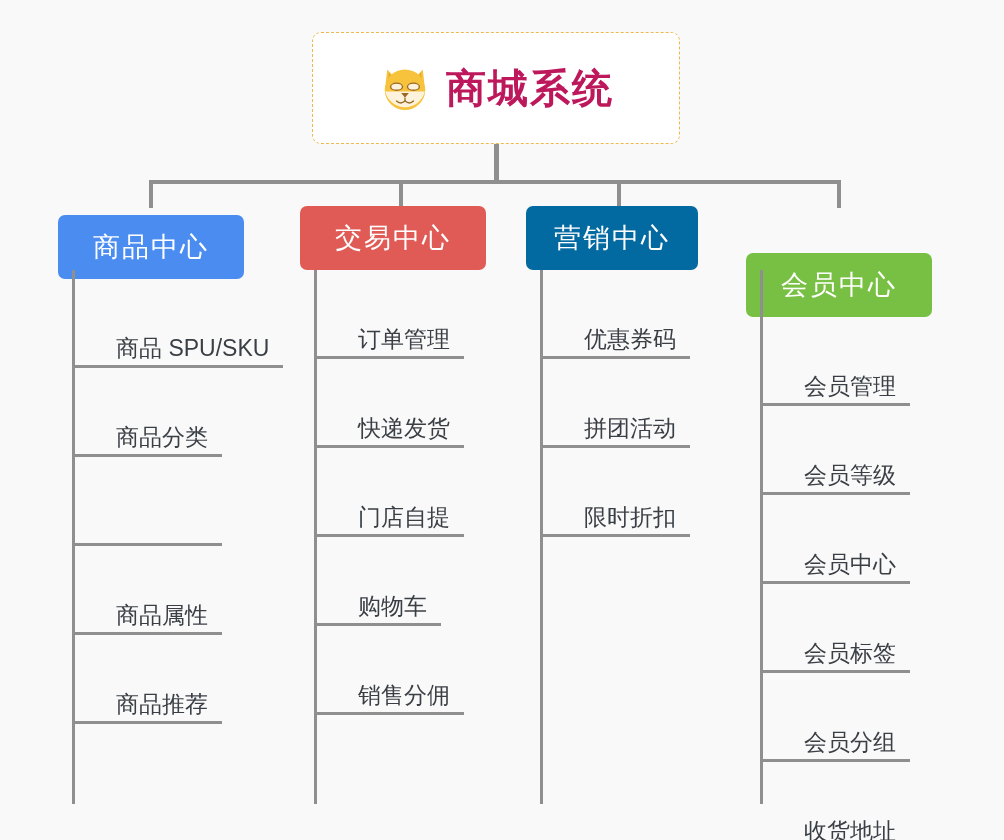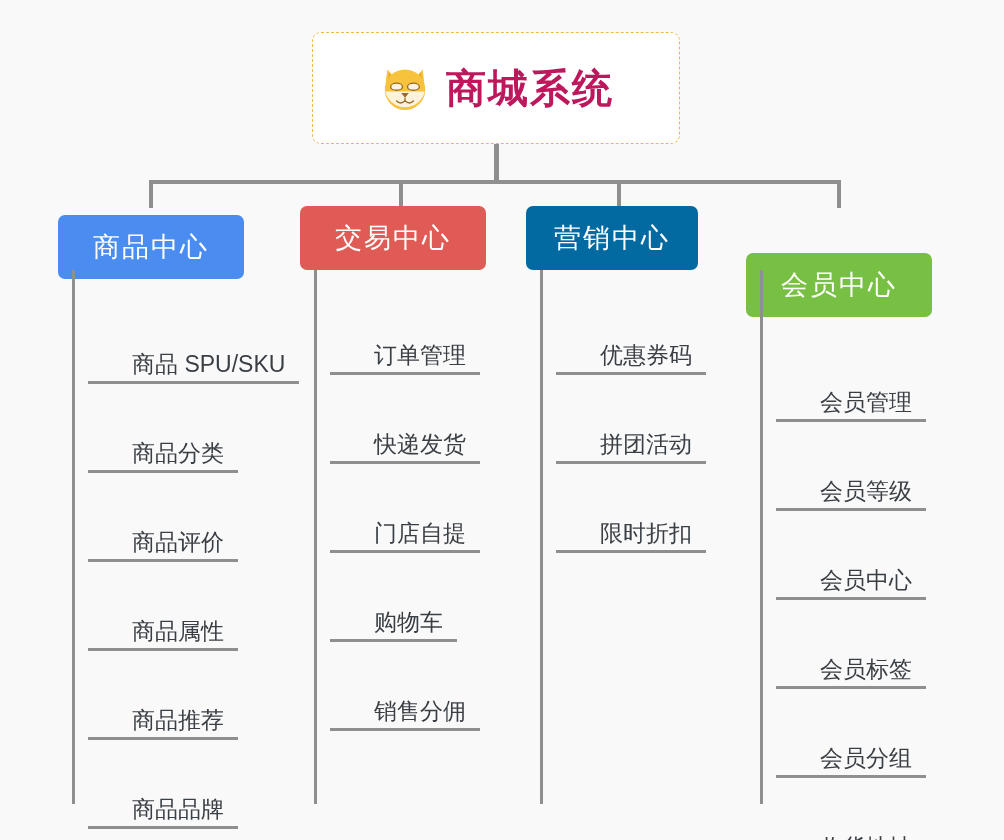--- a/index.html
+++ b/index.html
@@ -80,21 +80,21 @@
   .spine {
     position: absolute;
     left: 14px;
     top: 64px;
     width: 3px;
     background: #8f8f8f;
   }
 
   .leaf-list {
     position: relative;
-    margin: 16px;
+    margin: 0;
     padding: 0;
     list-style: none;
   }
   .leaf {
     position: relative;
     height: 89px;
     margin-left: 14px;
     display: flex;
     align-items: flex-end;
     box-sizing: border-box;
@@ -158,33 +158,28 @@
     <ul class="leaf-list">
       <li class="leaf">
           <span class="leaf-label">商品 SPU/SKU</span>
           <span class="leaf-underline" style="background: rgb(143, 143, 143); width: 211px;"></span>
         </li>
       <li class="leaf">
           <span class="leaf-label">商品分类</span>
           <span class="leaf-underline" style="background: rgb(143, 143, 143); width: 150px;"></span>
         </li>
       <li class="leaf">
-          <span class="leaf-label">商品评价</span>
           <span class="leaf-underline" style="background: rgb(143, 143, 143); width: 150px;"></span>
         </li>
       <li class="leaf">
           <span class="leaf-label">商品属性</span>
           <span class="leaf-underline" style="background: rgb(143, 143, 143); width: 150px;"></span>
         </li>
       <li class="leaf">
           <span class="leaf-label">商品推荐</span>
-          <span class="leaf-underline" style="background: rgb(143, 143, 143); width: 150px;"></span>
-        </li>
-      <li class="leaf">
-          <span class="leaf-label">商品品牌</span>
           <span class="leaf-underline" style="background: rgb(143, 143, 143); width: 150px;"></span>
         </li>
     </ul>
   </div>
 
   <div class="column" style="left:300px; width:186px;">
     <div class="cat-box" style="width: 186px; background: rgb(224, 91, 85);">
       <span>交易中心</span>
     </div>
     <div class="spine" style="background: rgb(143, 143, 143); height: 534px;"></div>

